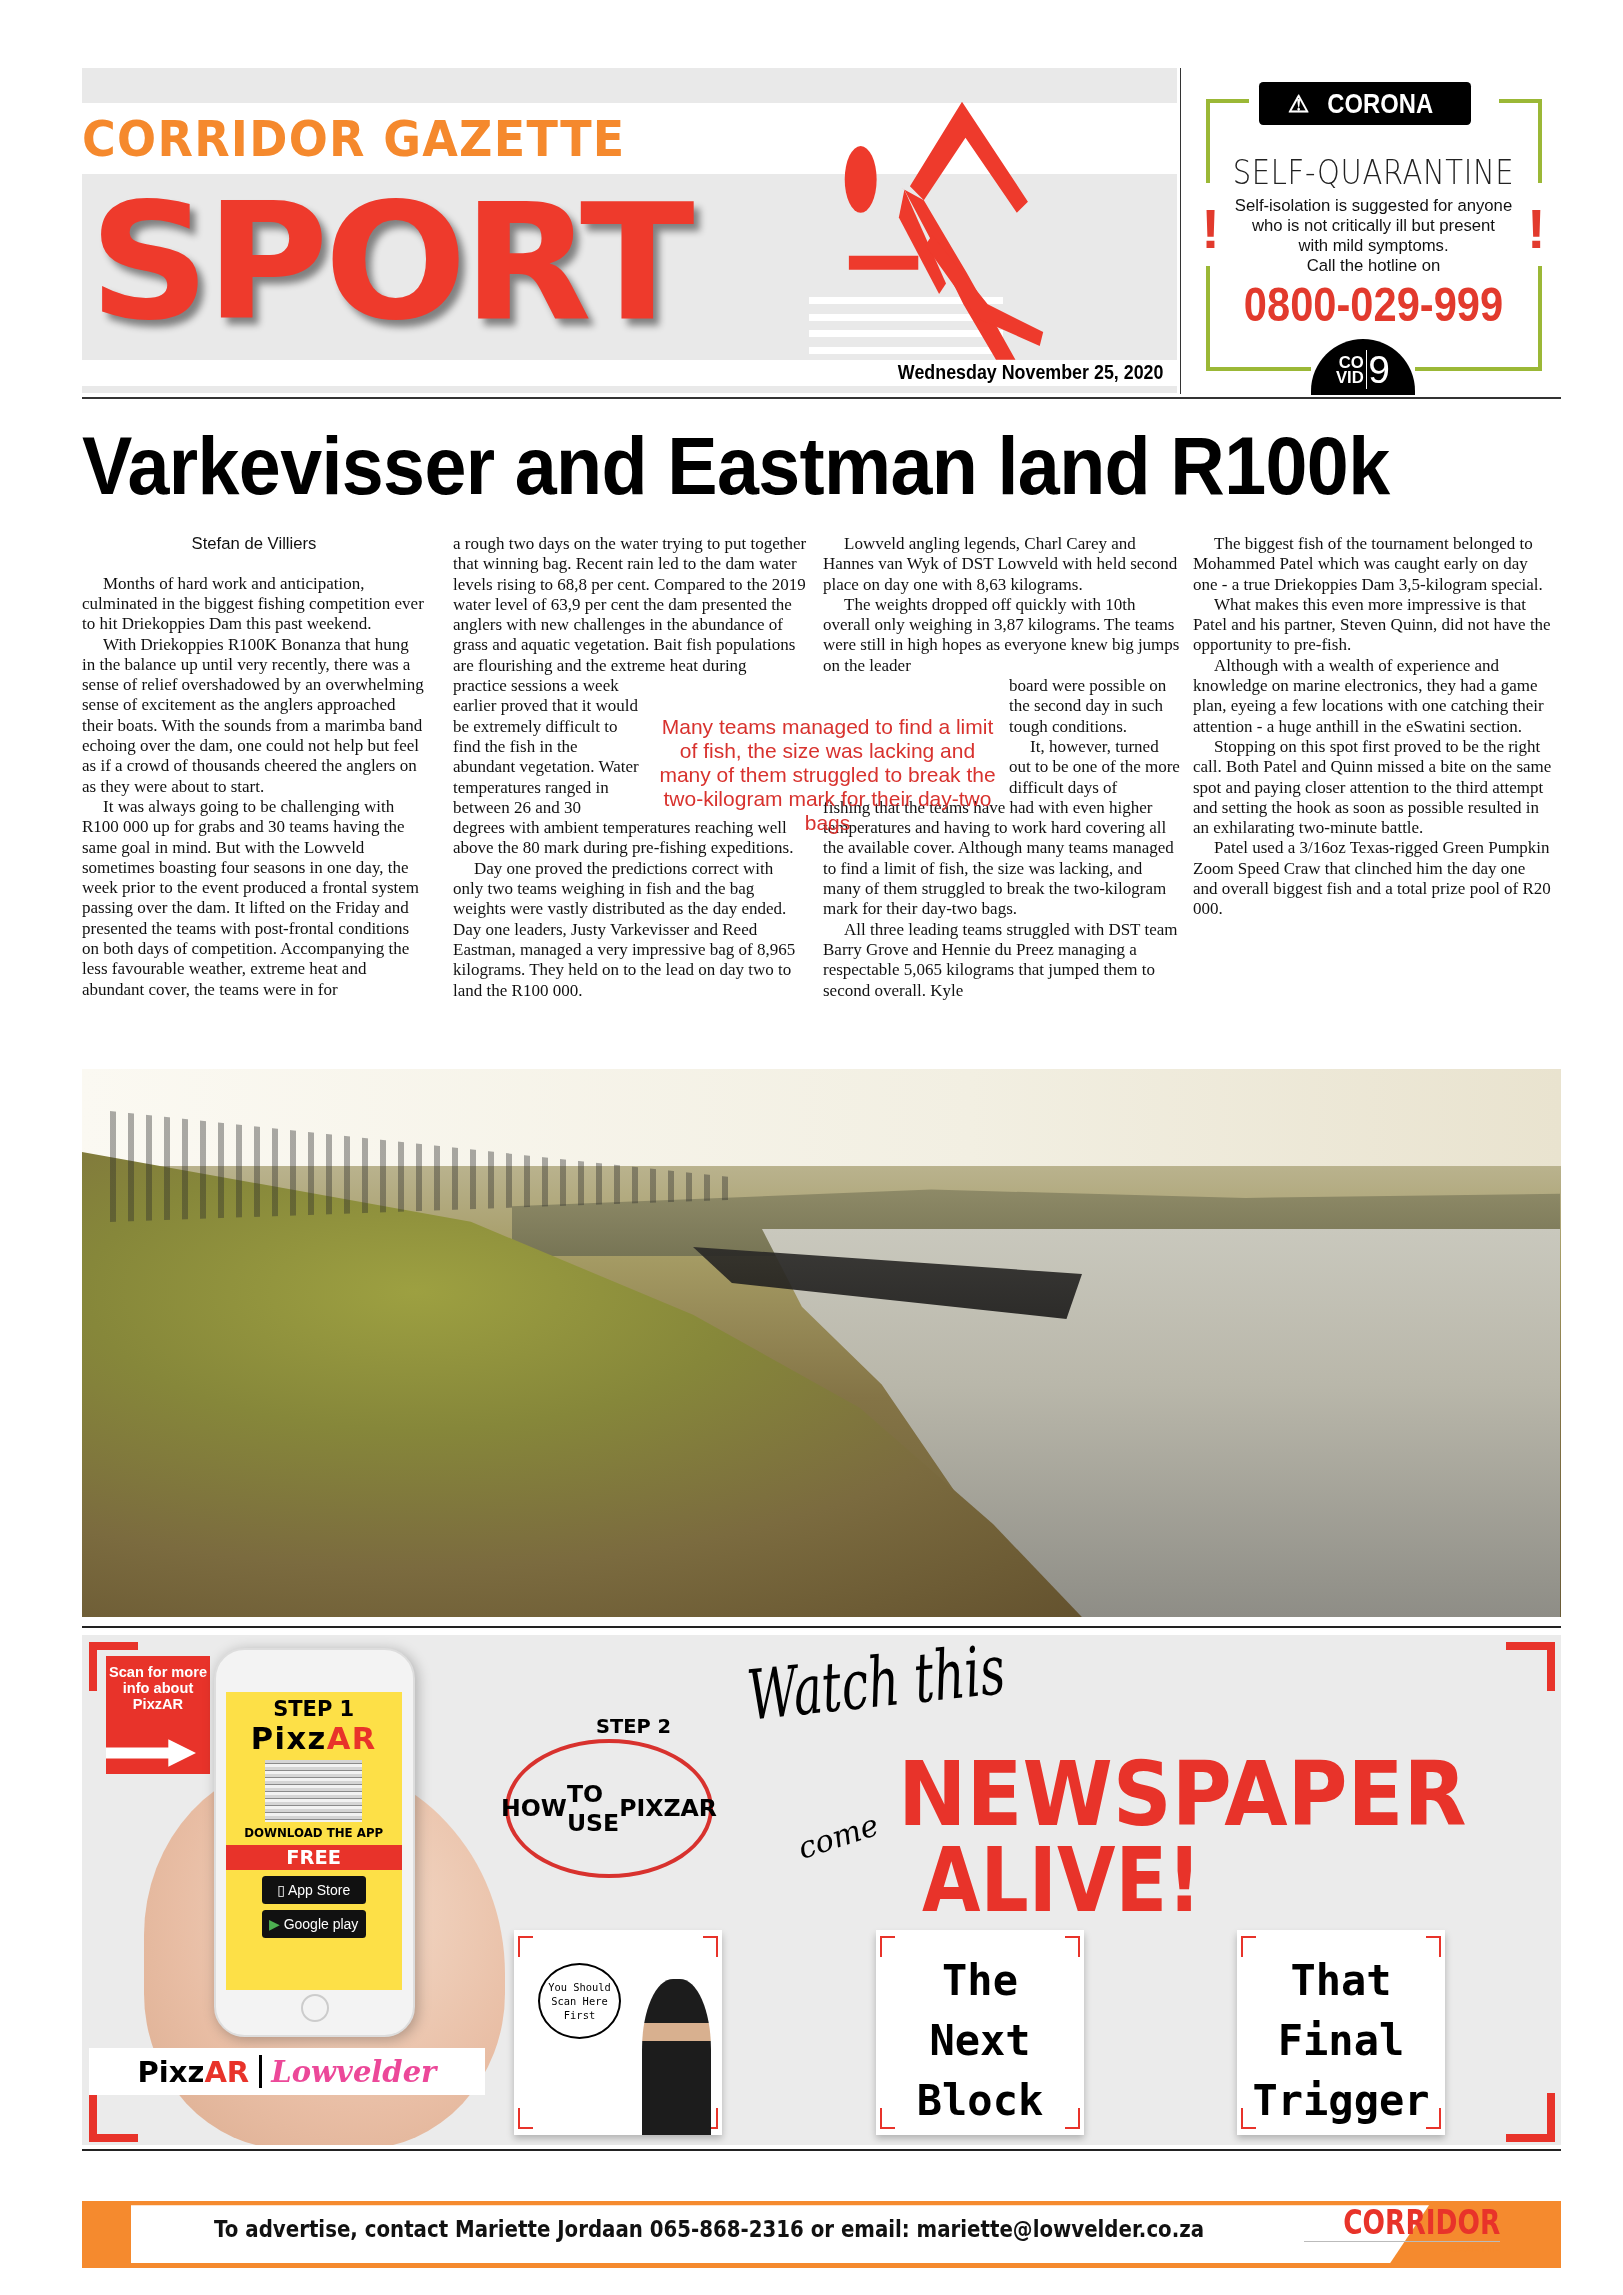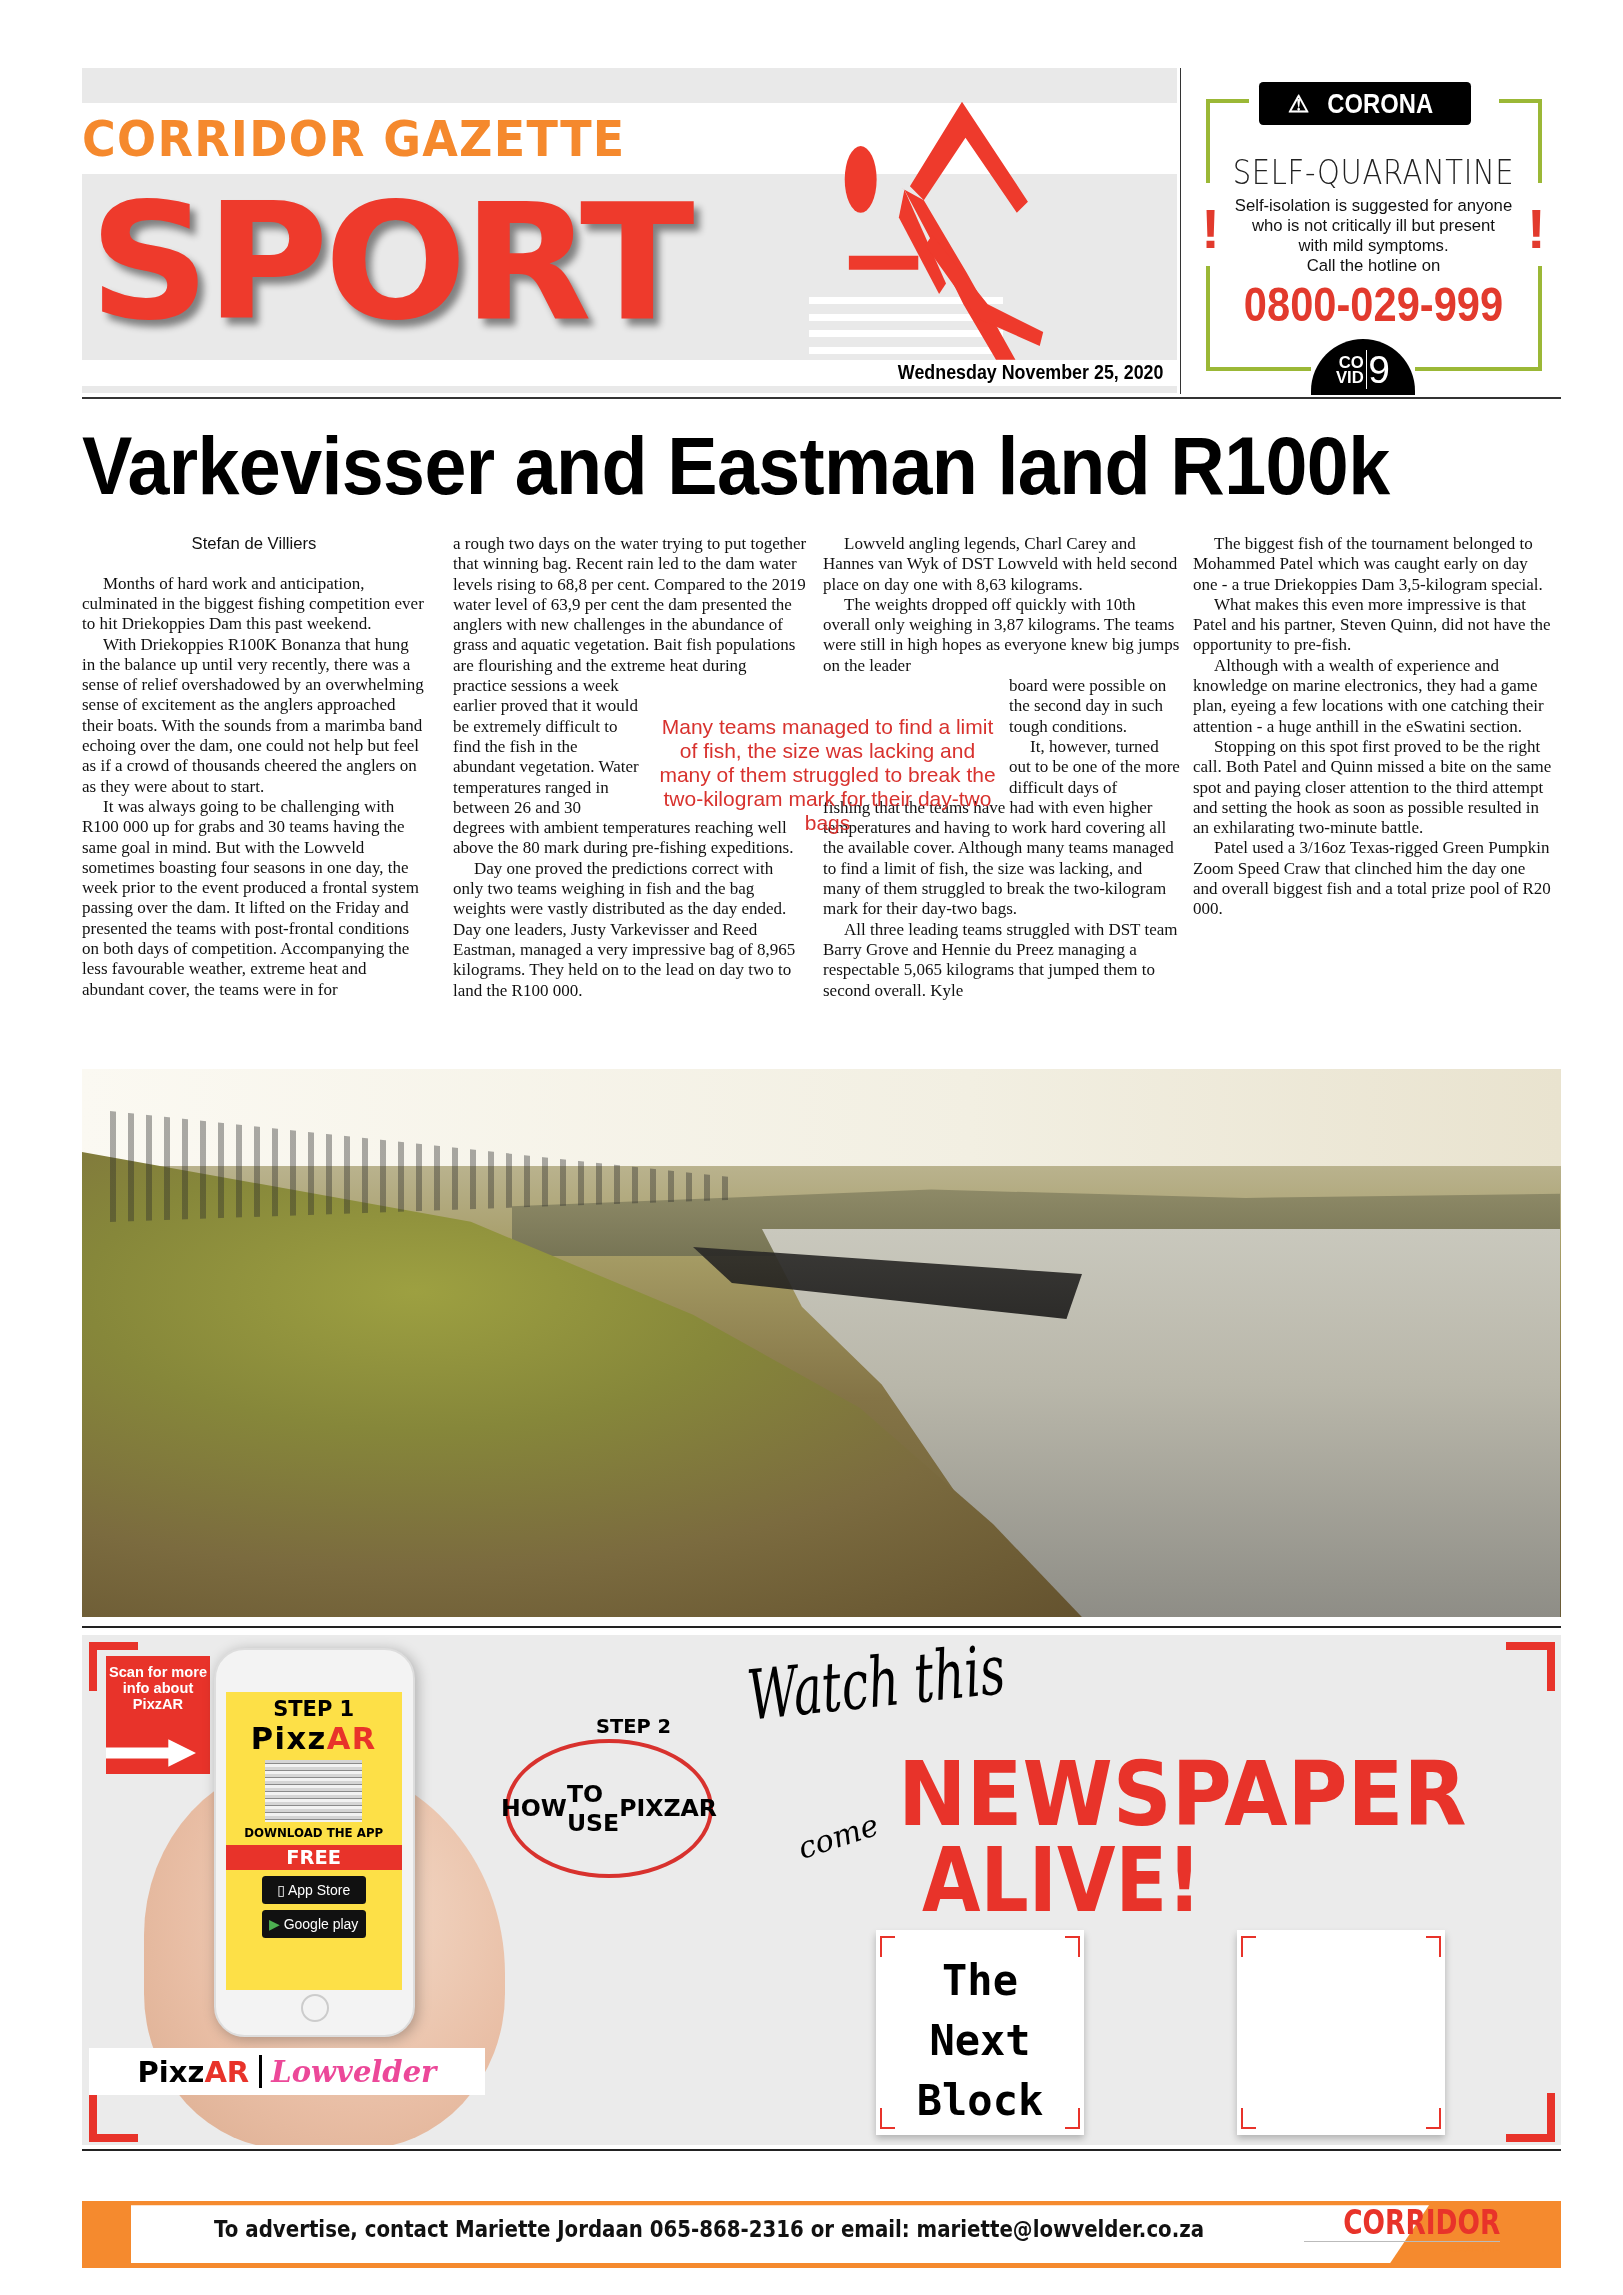--- a/index.html
+++ b/index.html
@@ -292,36 +292,49 @@
     <div>HOW</div>
     <div>TO USE</div>
     <div>PIXZAR</div>
   </div>
 
   <div class="watch">Watch this</div>
   <div class="newspaper">NEWSPAPER</div>
   <div class="come">come</div>
   <div class="alive">ALIVE!</div>
 
+  <div class="card card1">
+    <div class="cb tl"></div>
+      <div class="cb tr"></div>
+    <div class="cb bl"></div>
+      <div class="cb br"></div>
+    <div class="speech">You Should Scan Here First</div>
+    <div class="man"></div>
+  </div>
   <div class="card card2">
     <div class="cb tl"></div>
       <div class="cb tr"></div>
     <div class="cb bl"></div>
       <div class="cb br"></div>
     <div class="card-text">
       <div>The</div>
       <div>Next</div>
       <div>Block</div>
     </div>
   </div>
   <div class="card card3">
     <div class="cb tl"></div>
       <div class="cb tr"></div>
     <div class="cb bl"></div>
       <div class="cb br"></div>
+    <div class="card-text">
+      <div>That</div>
+      <div>Final</div>
+      <div>Trigger</div>
+    </div>
   </div>
 </div>
 
 <div class="foot-rule"></div>
 <div class="footer">
   <div class="footer-inner"></div>
   <div class="footer-text">To advertise, contact Mariette Jordaan 065-868-2316 or email: mariette@lowvelder.co.za</div>
   <div class="footer-logo">
     <span class="c">CORRIDOR</span>
     <span class="g">GAZETTE</span>

